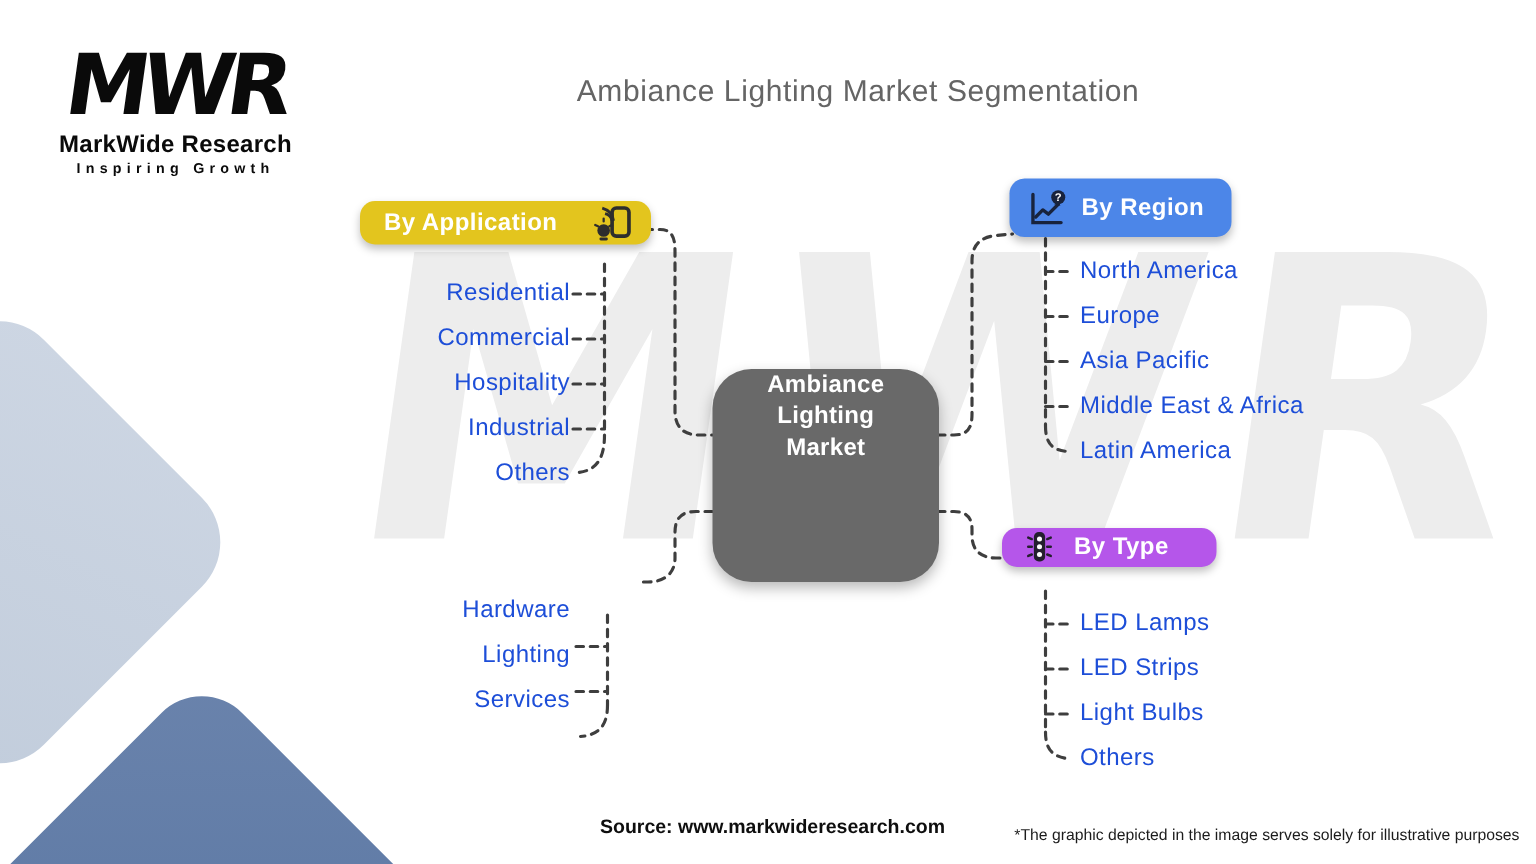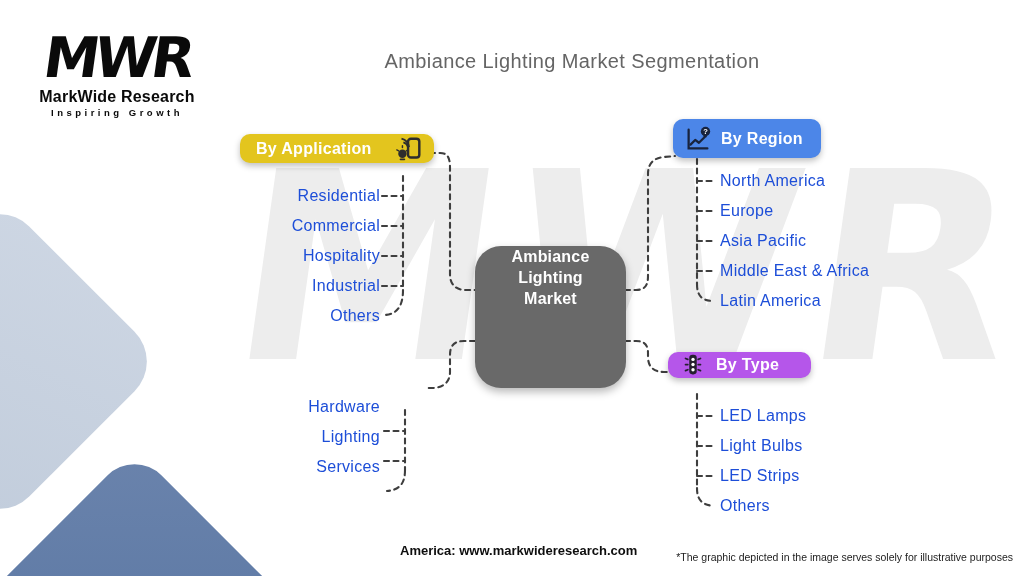--- a/index.html
+++ b/index.html
@@ -158,21 +158,21 @@
       <rect x="12" y="5" width="8" height="21" rx="3.5" fill="#241f2e"></rect>
       <circle cx="16" cy="10" r="1.8" fill="#ffffff"></circle>
       <circle cx="16" cy="15.5" r="1.8" fill="#ffffff"></circle>
       <circle cx="16" cy="21" r="1.8" fill="#ffffff"></circle>
       <path d="M8 9 l2.5 1 M8 15.5 h2.5 M8 22 l2.5 -1 M24 9 l-2.5 1 M24 15.5 h-2.5 M24 22 l-2.5 -1" stroke="#241f2e" stroke-width="1.8" stroke-linecap="round"></path>
     </svg>
     <span class="lbl">By Type</span>
   </div>
   <div class="items list-type">
     <div class="row">LED Lamps</div>
+    <div class="row">LED Strips</div>
     <div class="row">Light Bulbs</div>
-    <div class="row">LED Strips</div>
     <div class="row">Others</div>
   </div>
 
-  <div class="source">America: www.markwideresearch.com</div>
+  <div class="source">Source: www.markwideresearch.com</div>
   <div class="disclaimer">*The graphic depicted in the image serves solely for illustrative purposes</div>
 
 </div>
 
 </body></html>

